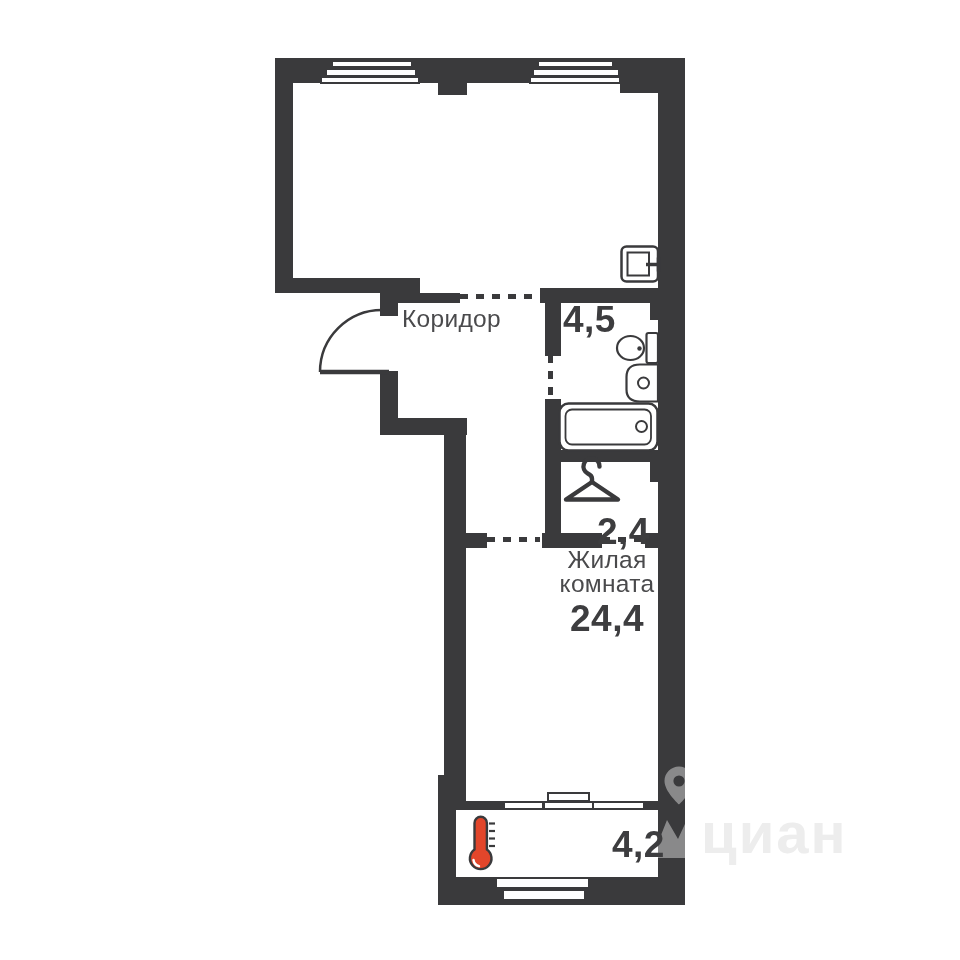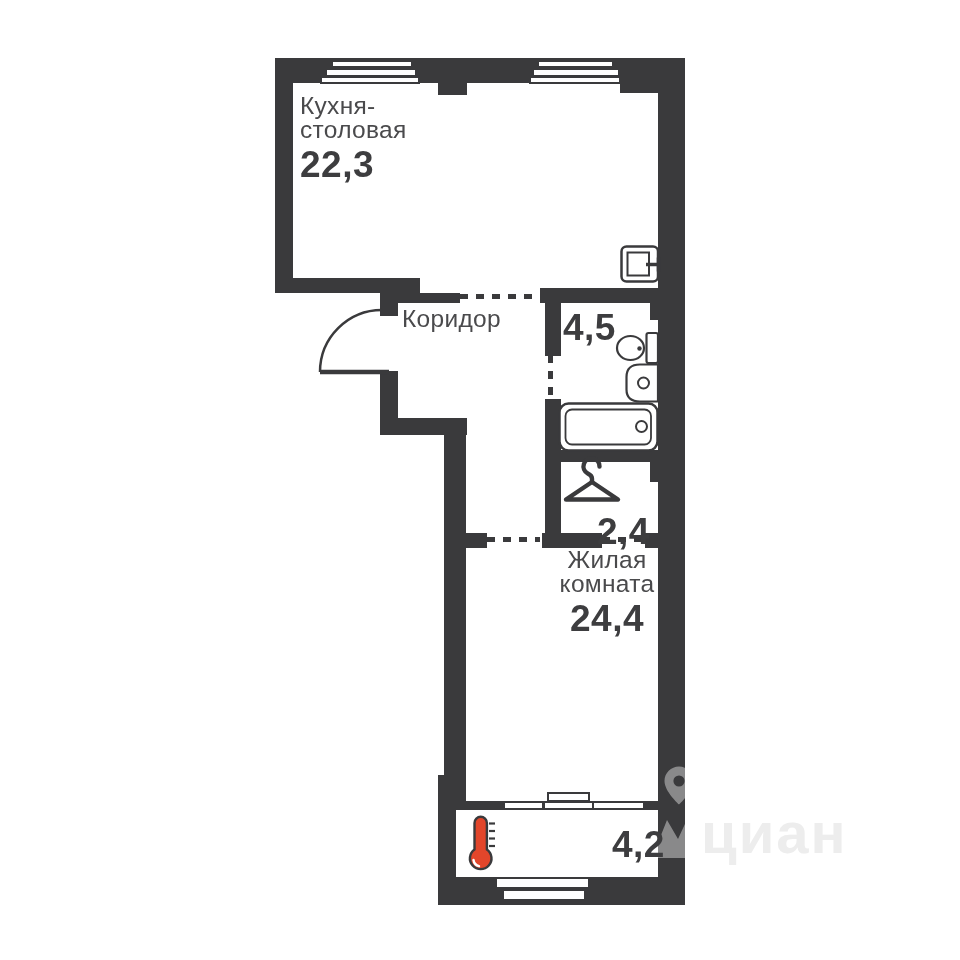--- a/index.html
+++ b/index.html
@@ -114,32 +114,27 @@
         <line x1="489" y1="846" x2="495" y2="846"></line>
       </g>
     </g>
 
     <g fill="#ffffff" opacity="0.4">
       <path fill-rule="evenodd" d="M679 766.5c-8 0-14.5 6.5-14.5 14.5 0 10.6 14.5 23.5 14.5 23.5s14.5-12.9 14.5-23.5c0-8-6.5-14.5-14.5-14.5zm0 20.1a5.6 5.6 0 1 1 0-11.2 5.6 5.6 0 0 1 0 11.2z"></path>
       <path d="M652 858 L667 820 L678 839 L691 811 L704 858 Z"></path>
     </g>
   </svg>
 
-  <div class="label" style="left:300px;top:94px">
-    <div class="rname">Кухня-</div>
-    <div class="rname">столовая</div>
-    <div class="rarea">22,3</div>
-  </div>
 
   <div class="label" style="left:402px;top:307px">
     <div class="rname">Коридор</div>
   </div>
 
   <div class="label" style="left:563px;top:301px">
-    <div class="rarea" style="margin-top:8px">4,5</div>
+    <div class="rarea" style="margin-top:0">4,5</div>
   </div>
 
   <div class="label" style="left:597px;top:497px">
     <div class="rarea" style="margin-top:16px">2,4</div>
   </div>
 
   <div class="label center" style="left:547px;top:548px;width:120px">
     <div class="rname">Жилая</div>
     <div class="rname">комната</div>
     <div class="rarea">24,4</div>

